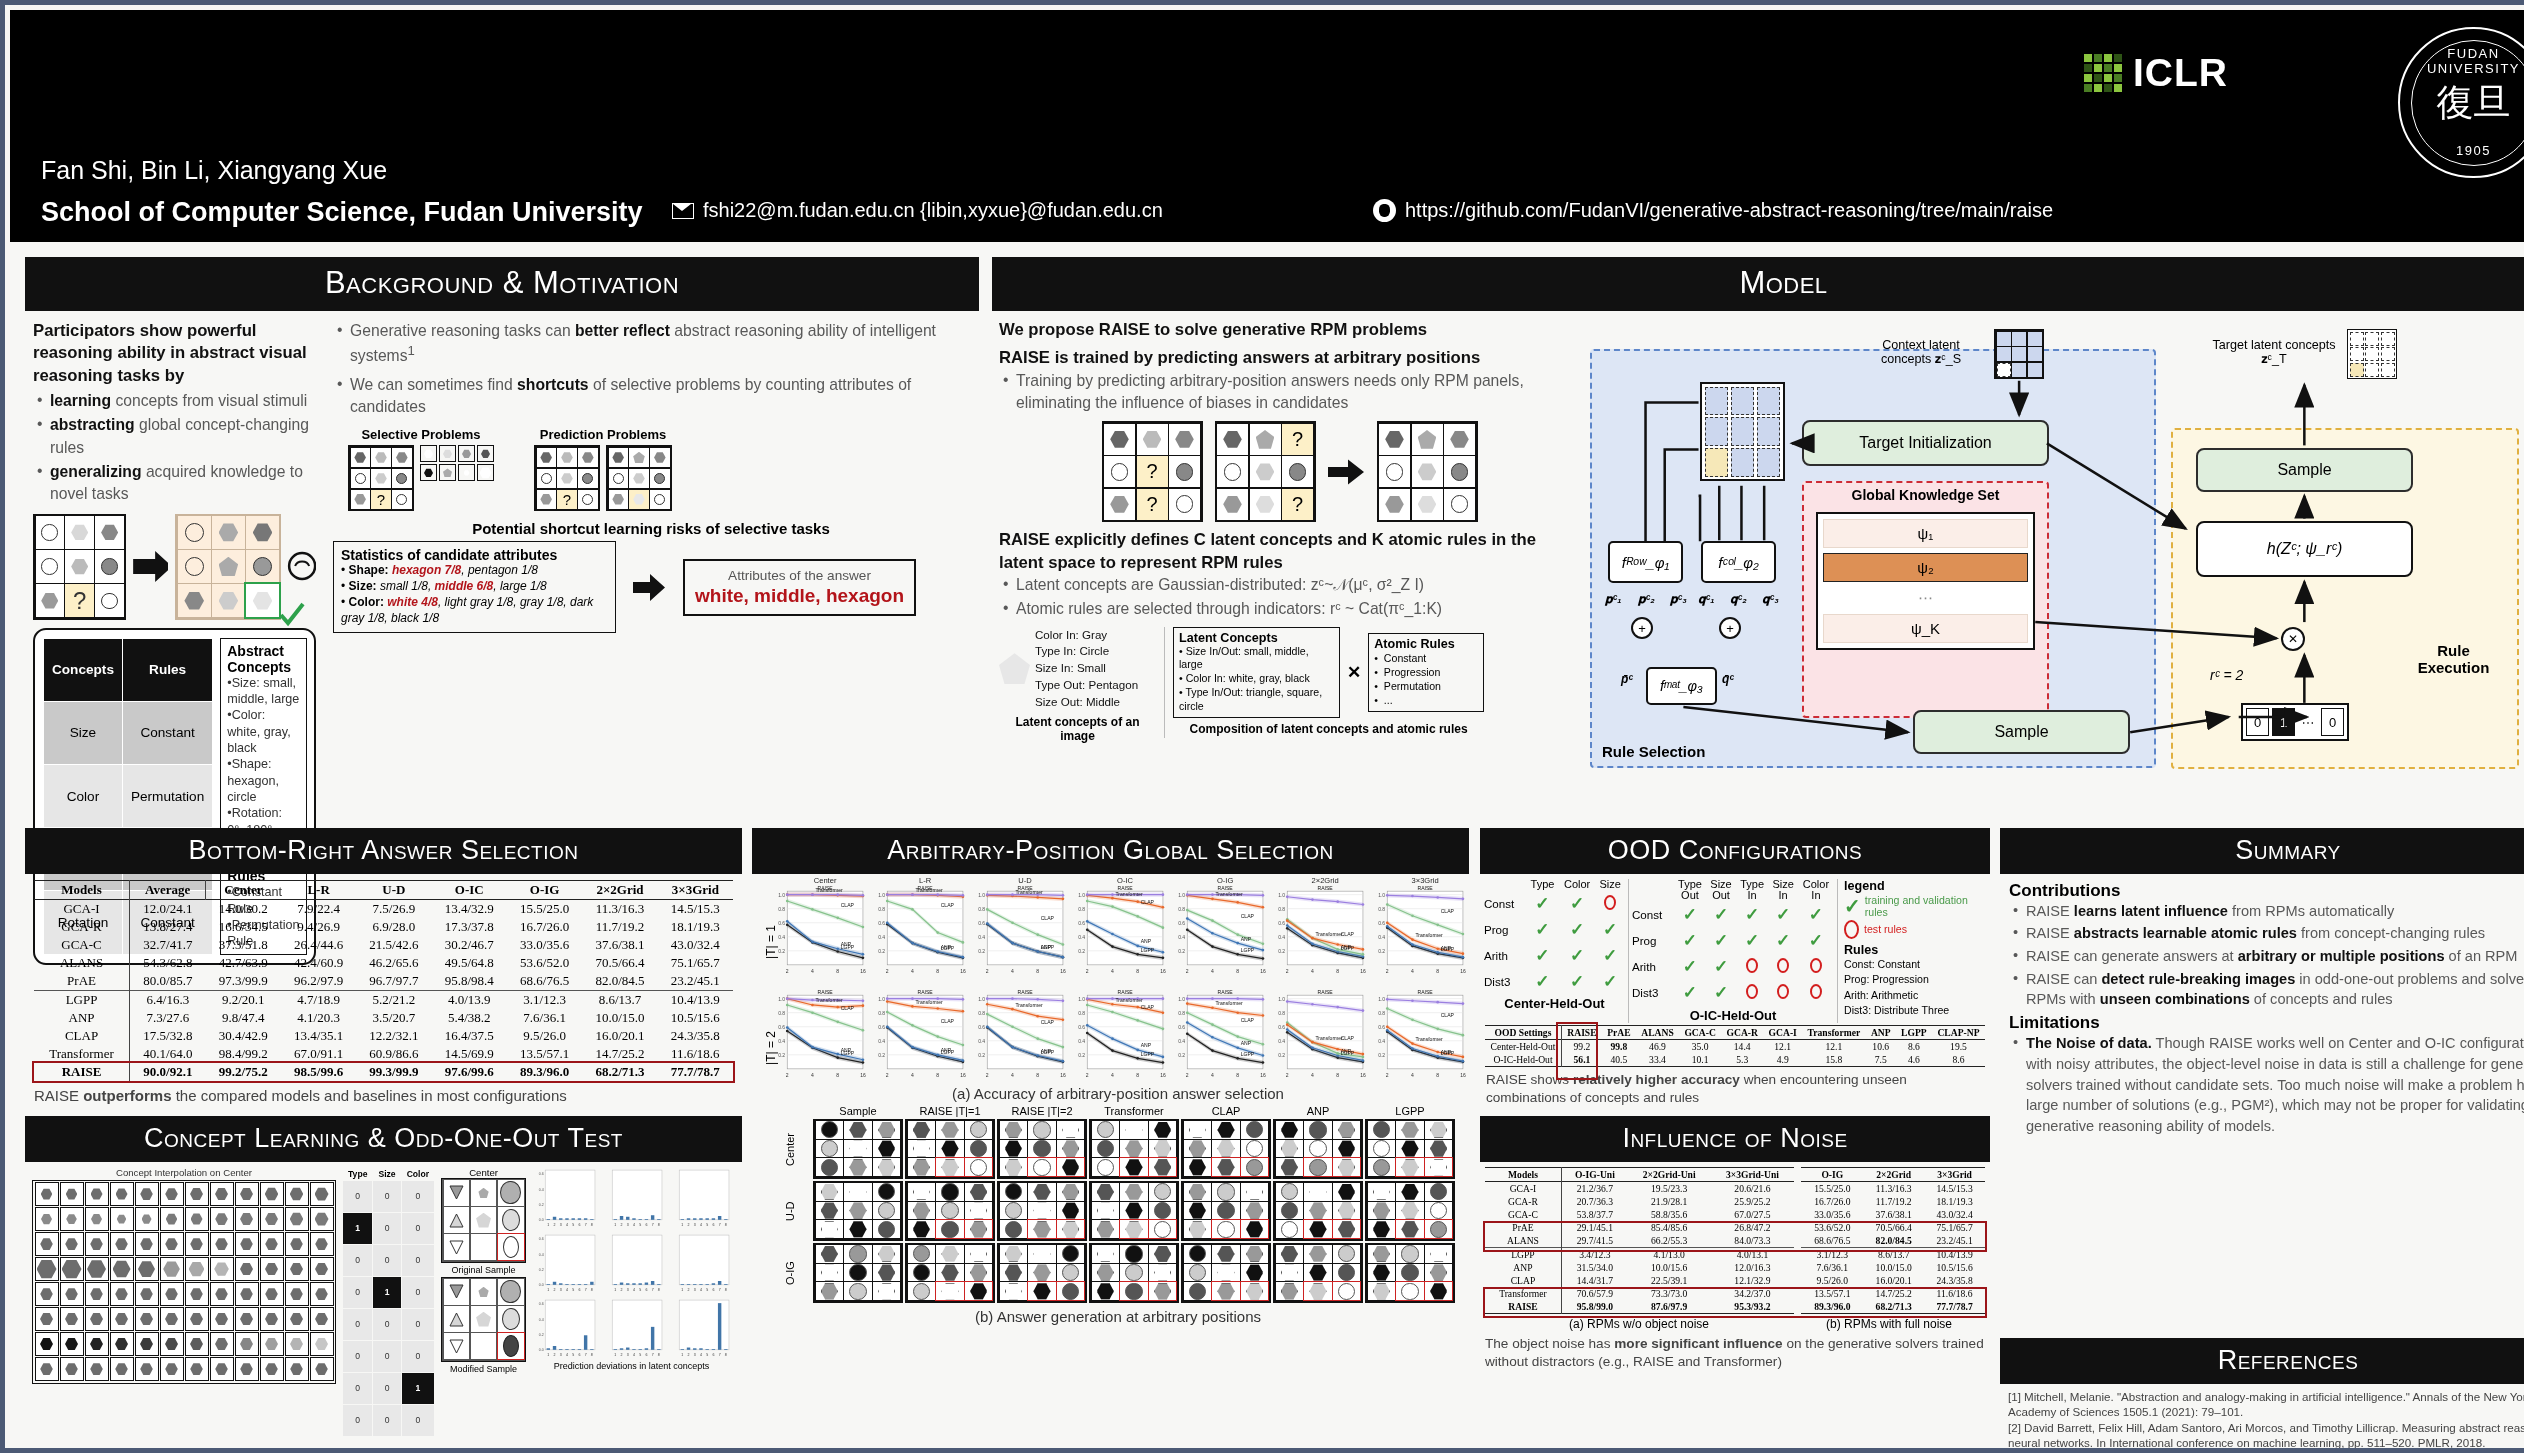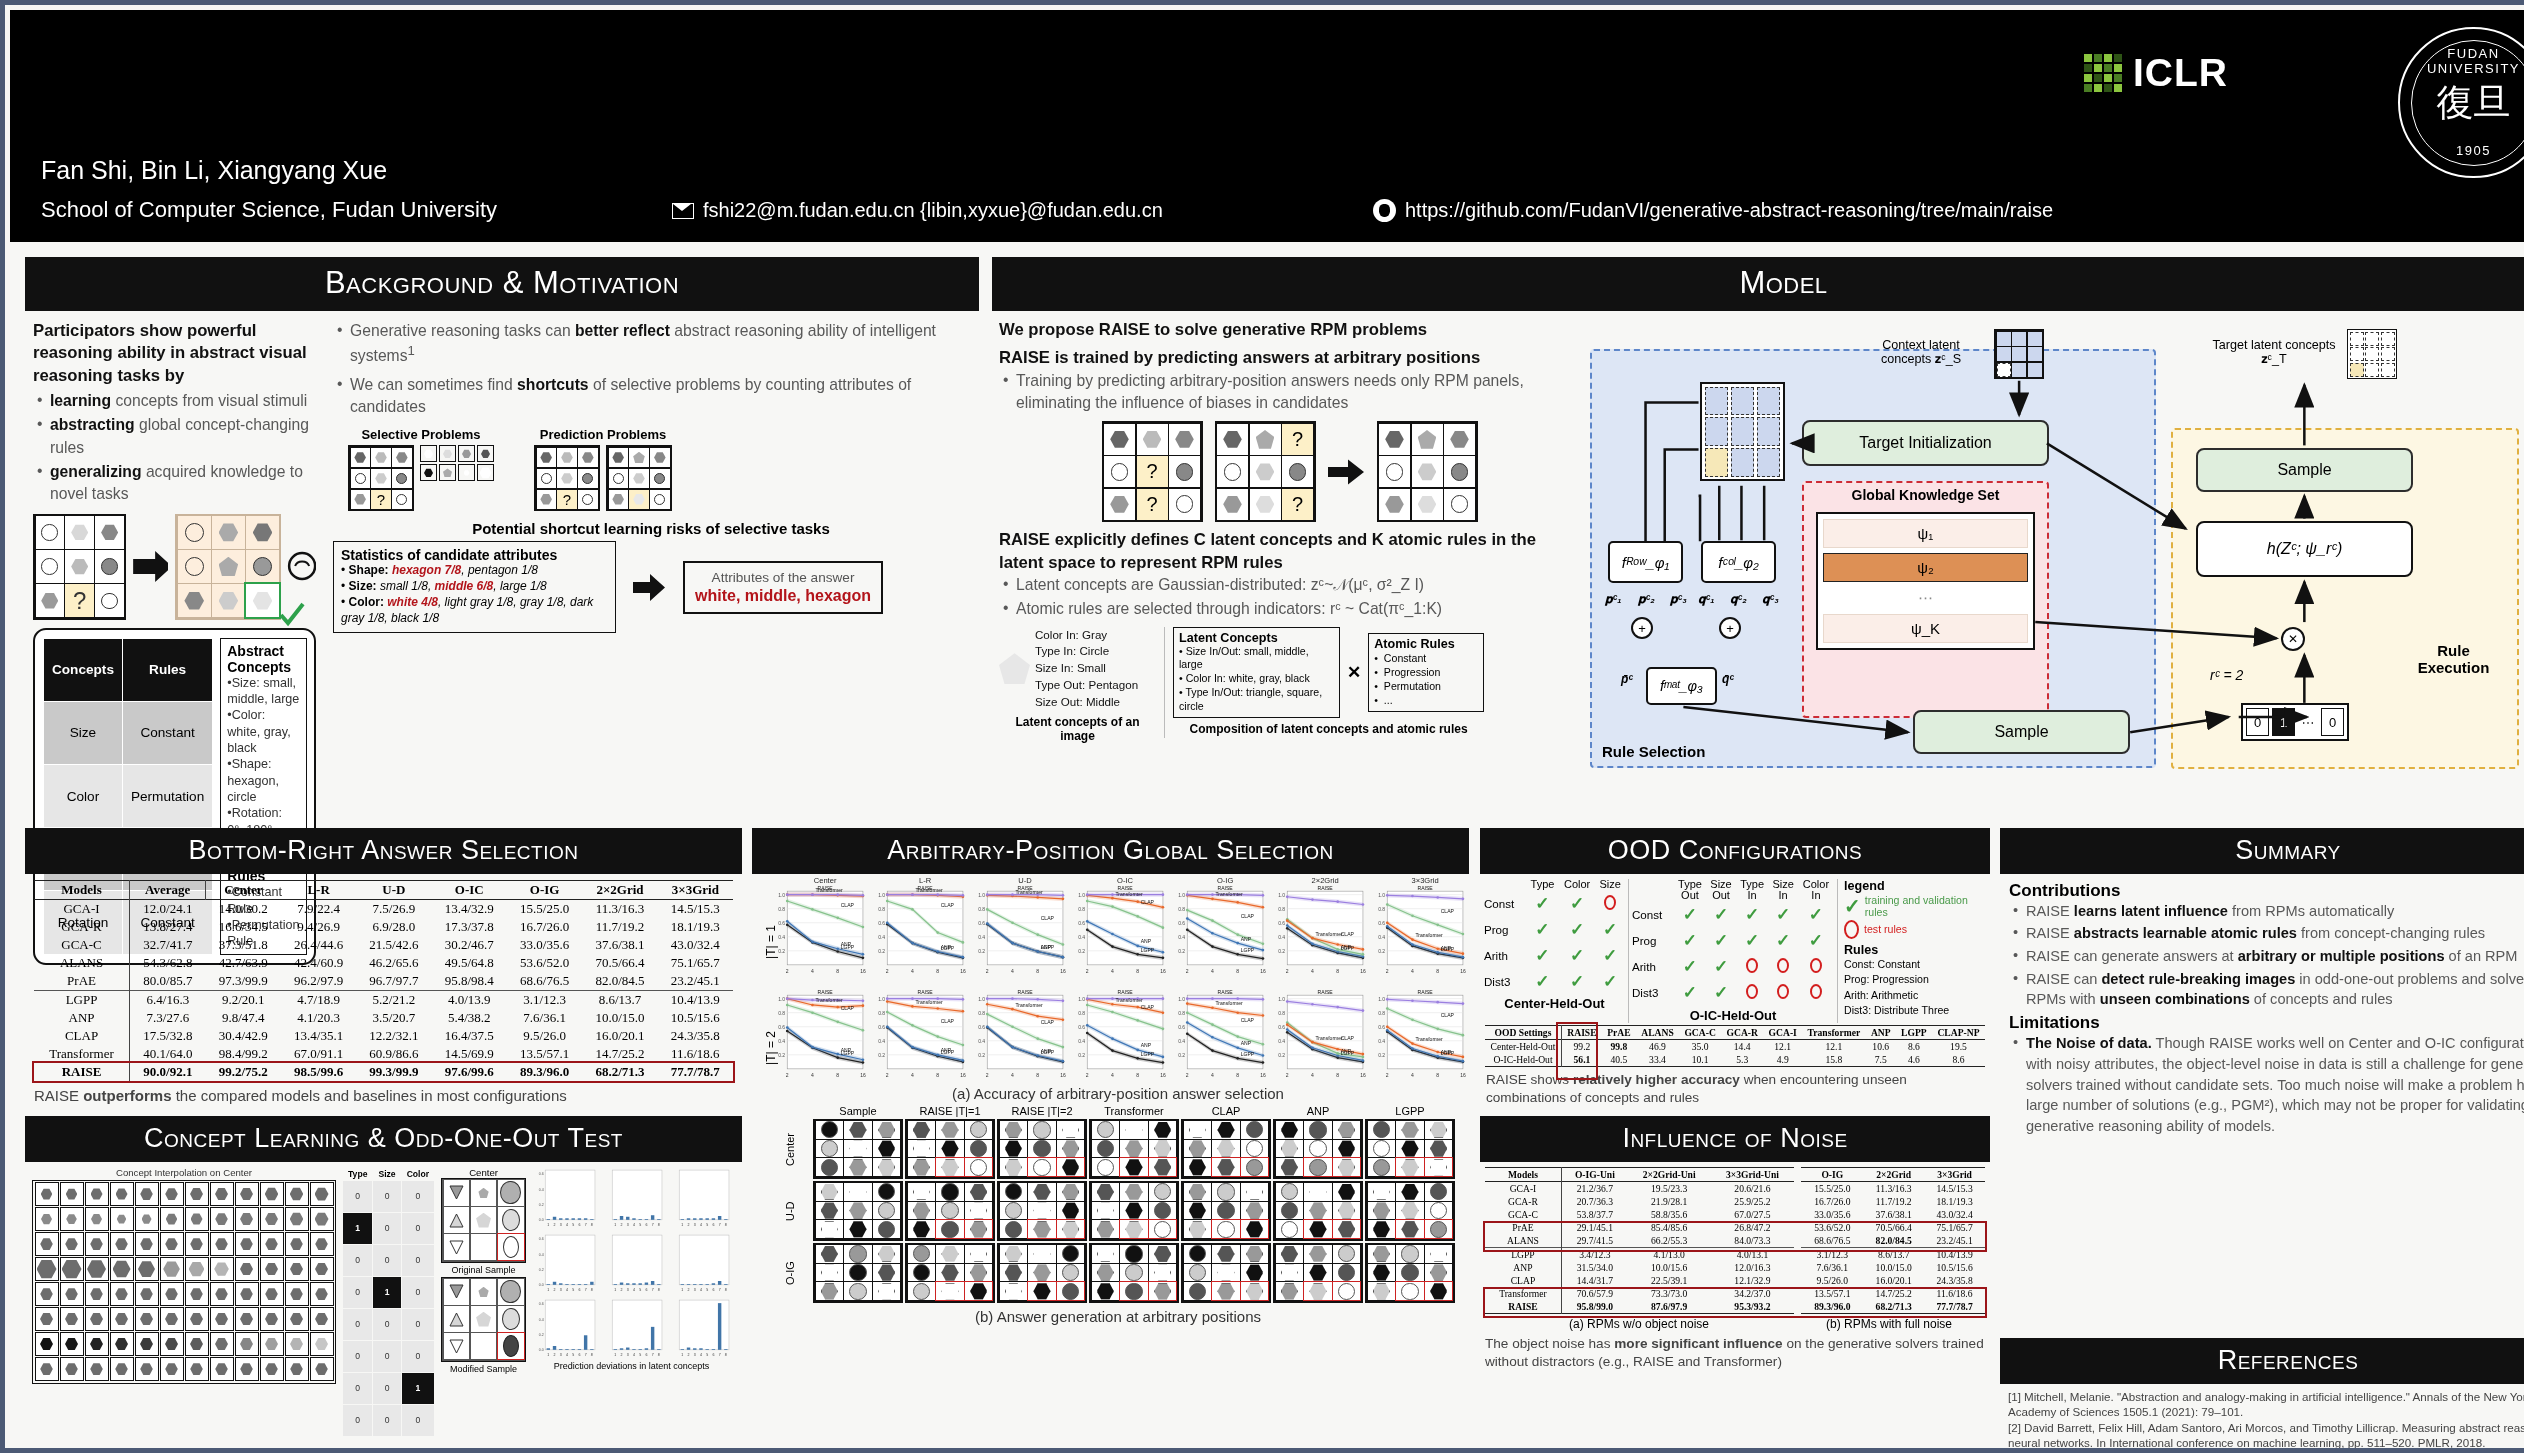--- a/index.html
+++ b/index.html
@@ -8,21 +8,21 @@
   #poster {
     position:relative; width:2584px; height:1453px;
     background:#f7f7f5; overflow:hidden;
     border:5px solid #4c5a75;
   }
   
   .header { position:absolute; left:5px; top:5px; width:2569px; height:232px; background:#000; }
   .hdr-title { position:absolute; left:30px; top:20px; width:1868px; color:#fff;
     font-size:39px; line-height:1.28; font-weight:400; letter-spacing:-0.3px; }
   .hdr-authors { position:absolute; left:31px; top:146px; color:#fff; font-size:25px; }
-  .hdr-affil { position:absolute; left:31px; top:187px; color:#fff; font-size:22px; }
+  .hdr-affil { position:absolute; left:31px; top:187px; color:#fff; font-size:27px;font-weight:bold; }
   .hdr-contact { position:absolute; left:662px; top:189px; color:#fff; font-size:20px;
     display:flex; align-items:center; gap:9px; }
   .hdr-repo { position:absolute; left:1363px; top:189px; color:#fff; font-size:20px;
     display:flex; align-items:center; gap:9px; }
   .mail-ico { display:inline-block; width:22px; height:16px; border:1.5px solid #fff; position:relative; }
   .mail-ico:before { content:""; position:absolute; left:0; top:0; width:0;height:0;
     border-left:9.6px solid transparent; border-right:9.6px solid transparent; border-top:7.6px solid #fff; }
   .gh-ico { width:23px; height:23px; border-radius:50%; background:#fff; position:relative; display:inline-block;}
   .gh-ico:after{content:"";position:absolute;left:6px;top:4.5px;width:11px;height:13px;border-radius:40% 40% 45% 45%;background:#000;}
   
@@ -402,21 +402,21 @@
                 <div>• <b>Shape: </b><i style="color:#b3141a;font-weight:700">hexagon 7/8</i><i>, pentagon 1/8</i></div>
                 <div>• <b>Size: </b><i>small 1/8, </i><i style="color:#b3141a;font-weight:700">middle 6/8</i><i>, large 1/8</i></div>
                 <div>• <b>Color: </b><i style="color:#b3141a;font-weight:700">white 4/8</i><i>, light gray 1/8, gray 1/8, dark gray 1/8,  black 1/8</i></div>
               </div>
             </div>
             <svg width="33" height="33" viewBox="0 0 66 66">
               <polygon points="0,22 34,22 34,6 64,33 34,60 34,44 0,44" fill="#111"></polygon>
             </svg>
             <div style="border:2px solid #111;padding:7px 10px;text-align:center">
               <div style="font-size:13.6px;color:#555">Attributes of the answer</div>
-              <div style="font-size:16px;color:#b3141a;font-weight:700;margin-top:2px">white, middle, hexagon</div>
+              <div style="font-size:19px;color:#b3141a;font-weight:700;margin-top:2px">white, middle, hexagon</div>
             </div>
           </div>
         </div>
       </div>
     </div>
   </div>
 
   <div class="panel p-mod">
     <div class="sect-bar smallcap">Model</div>
     <div style="display:flex;gap:10px;padding:8px 7px 0 7px">

